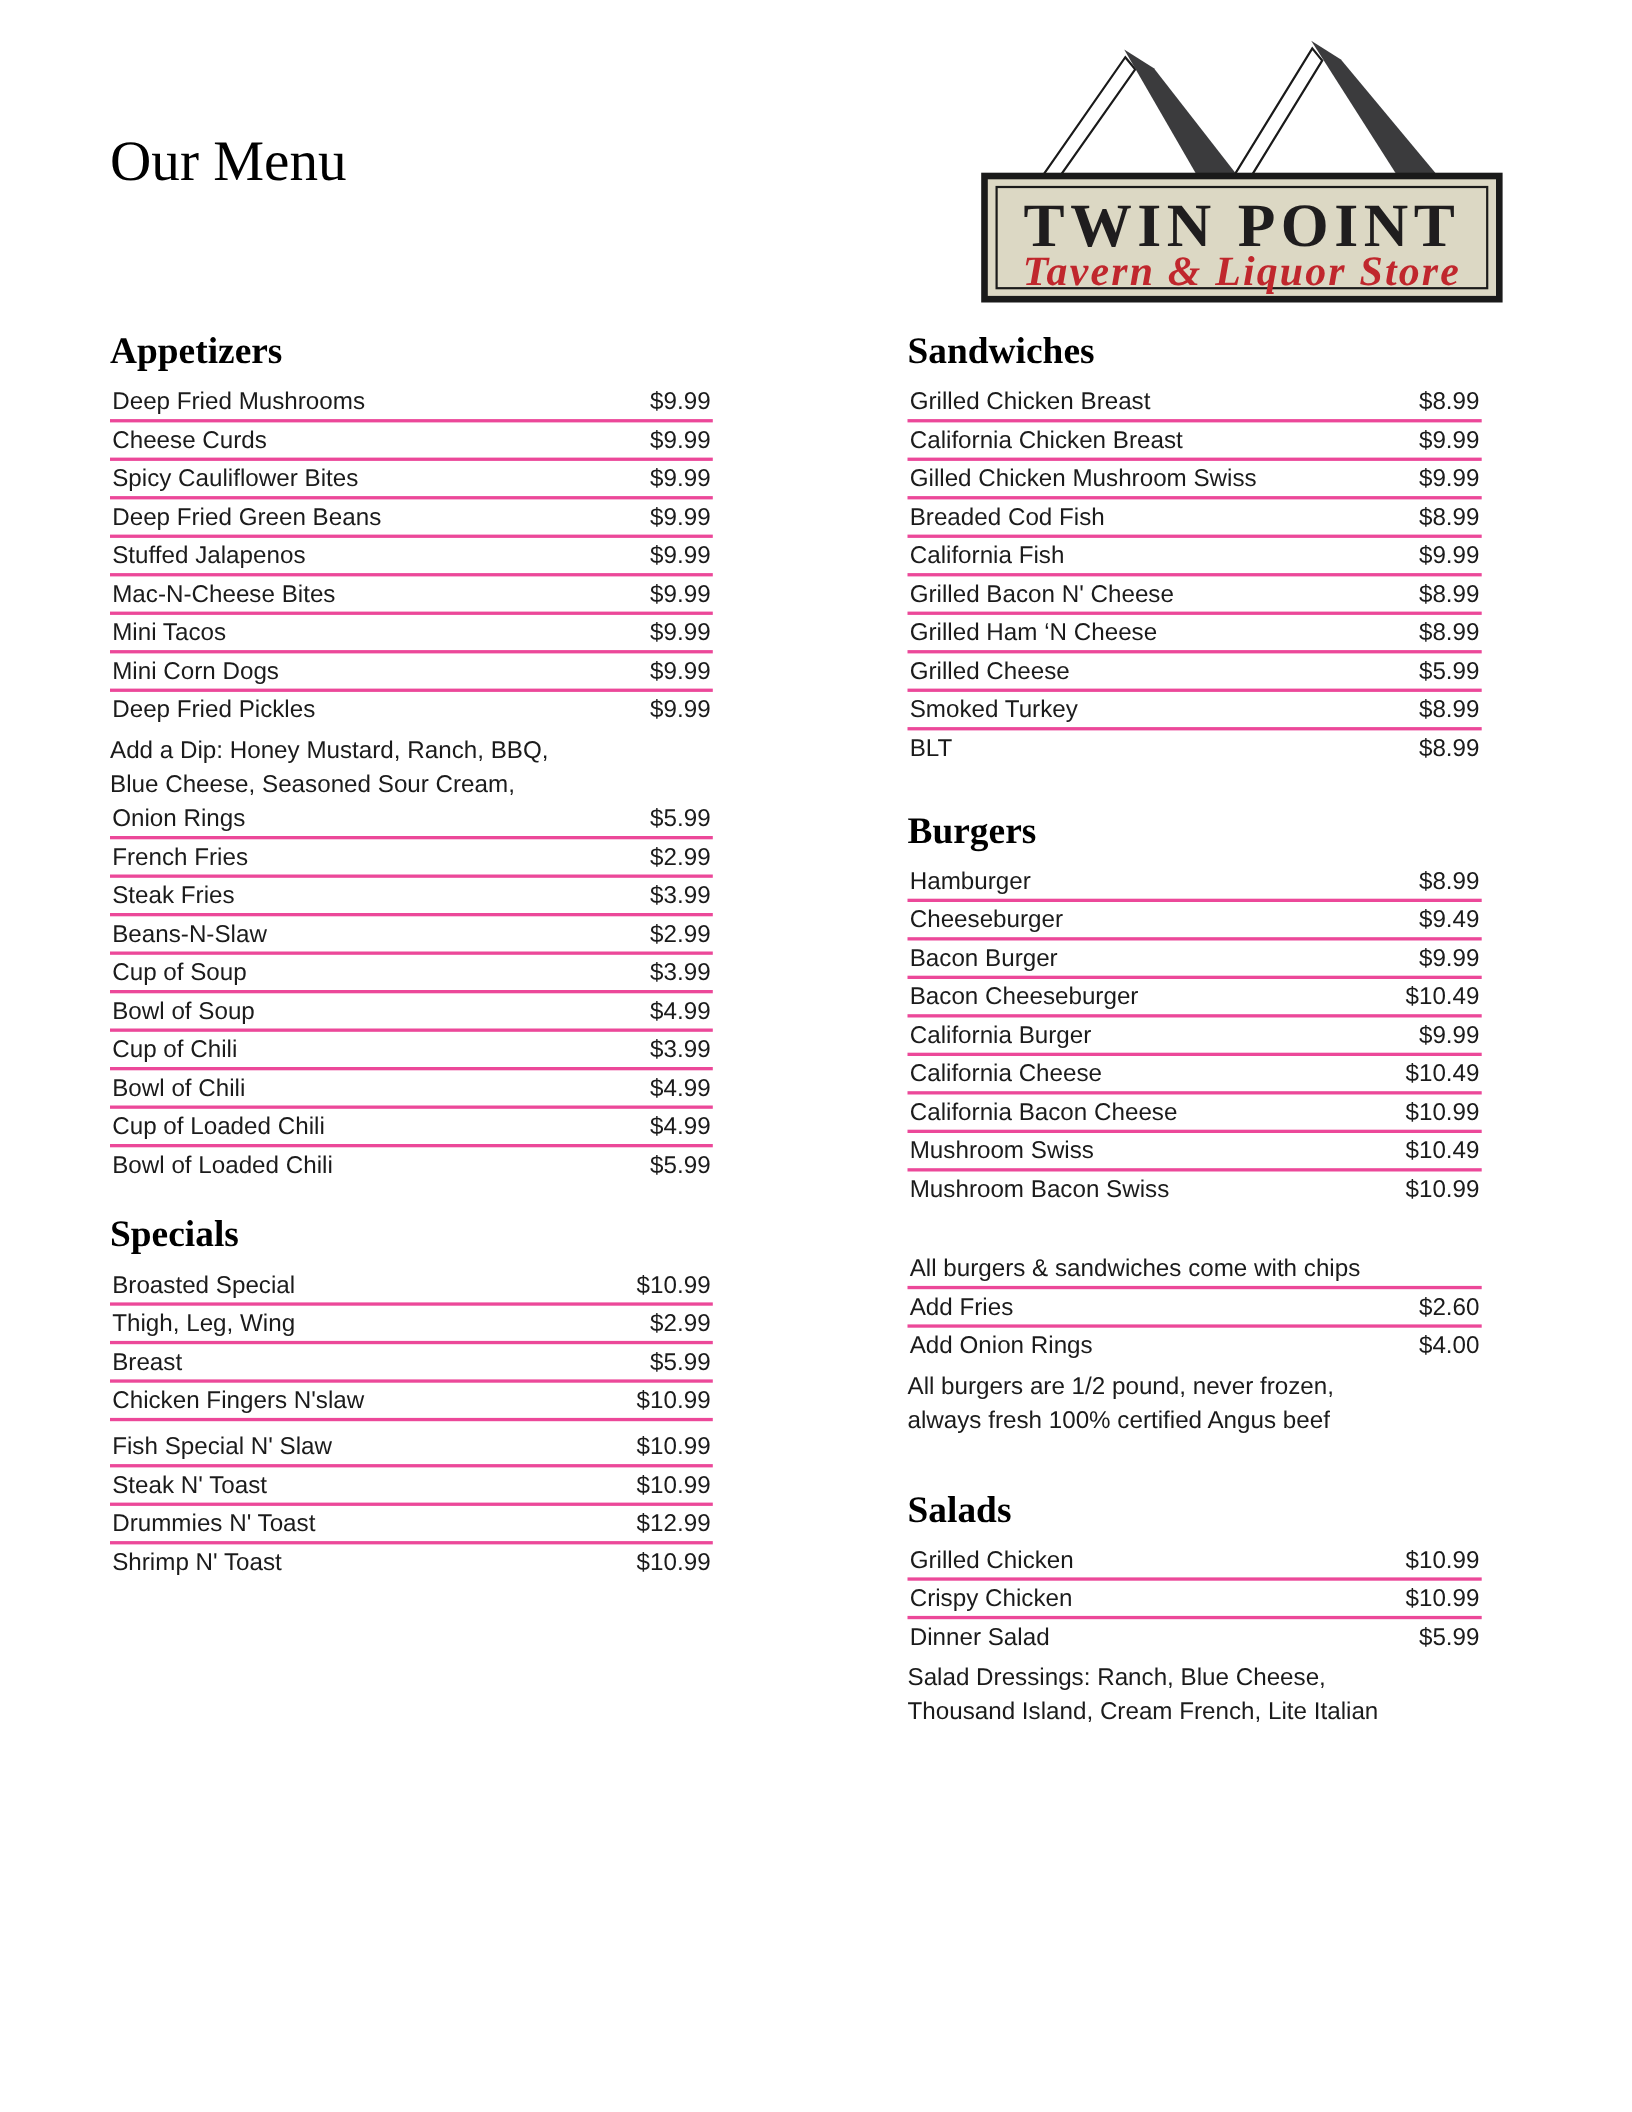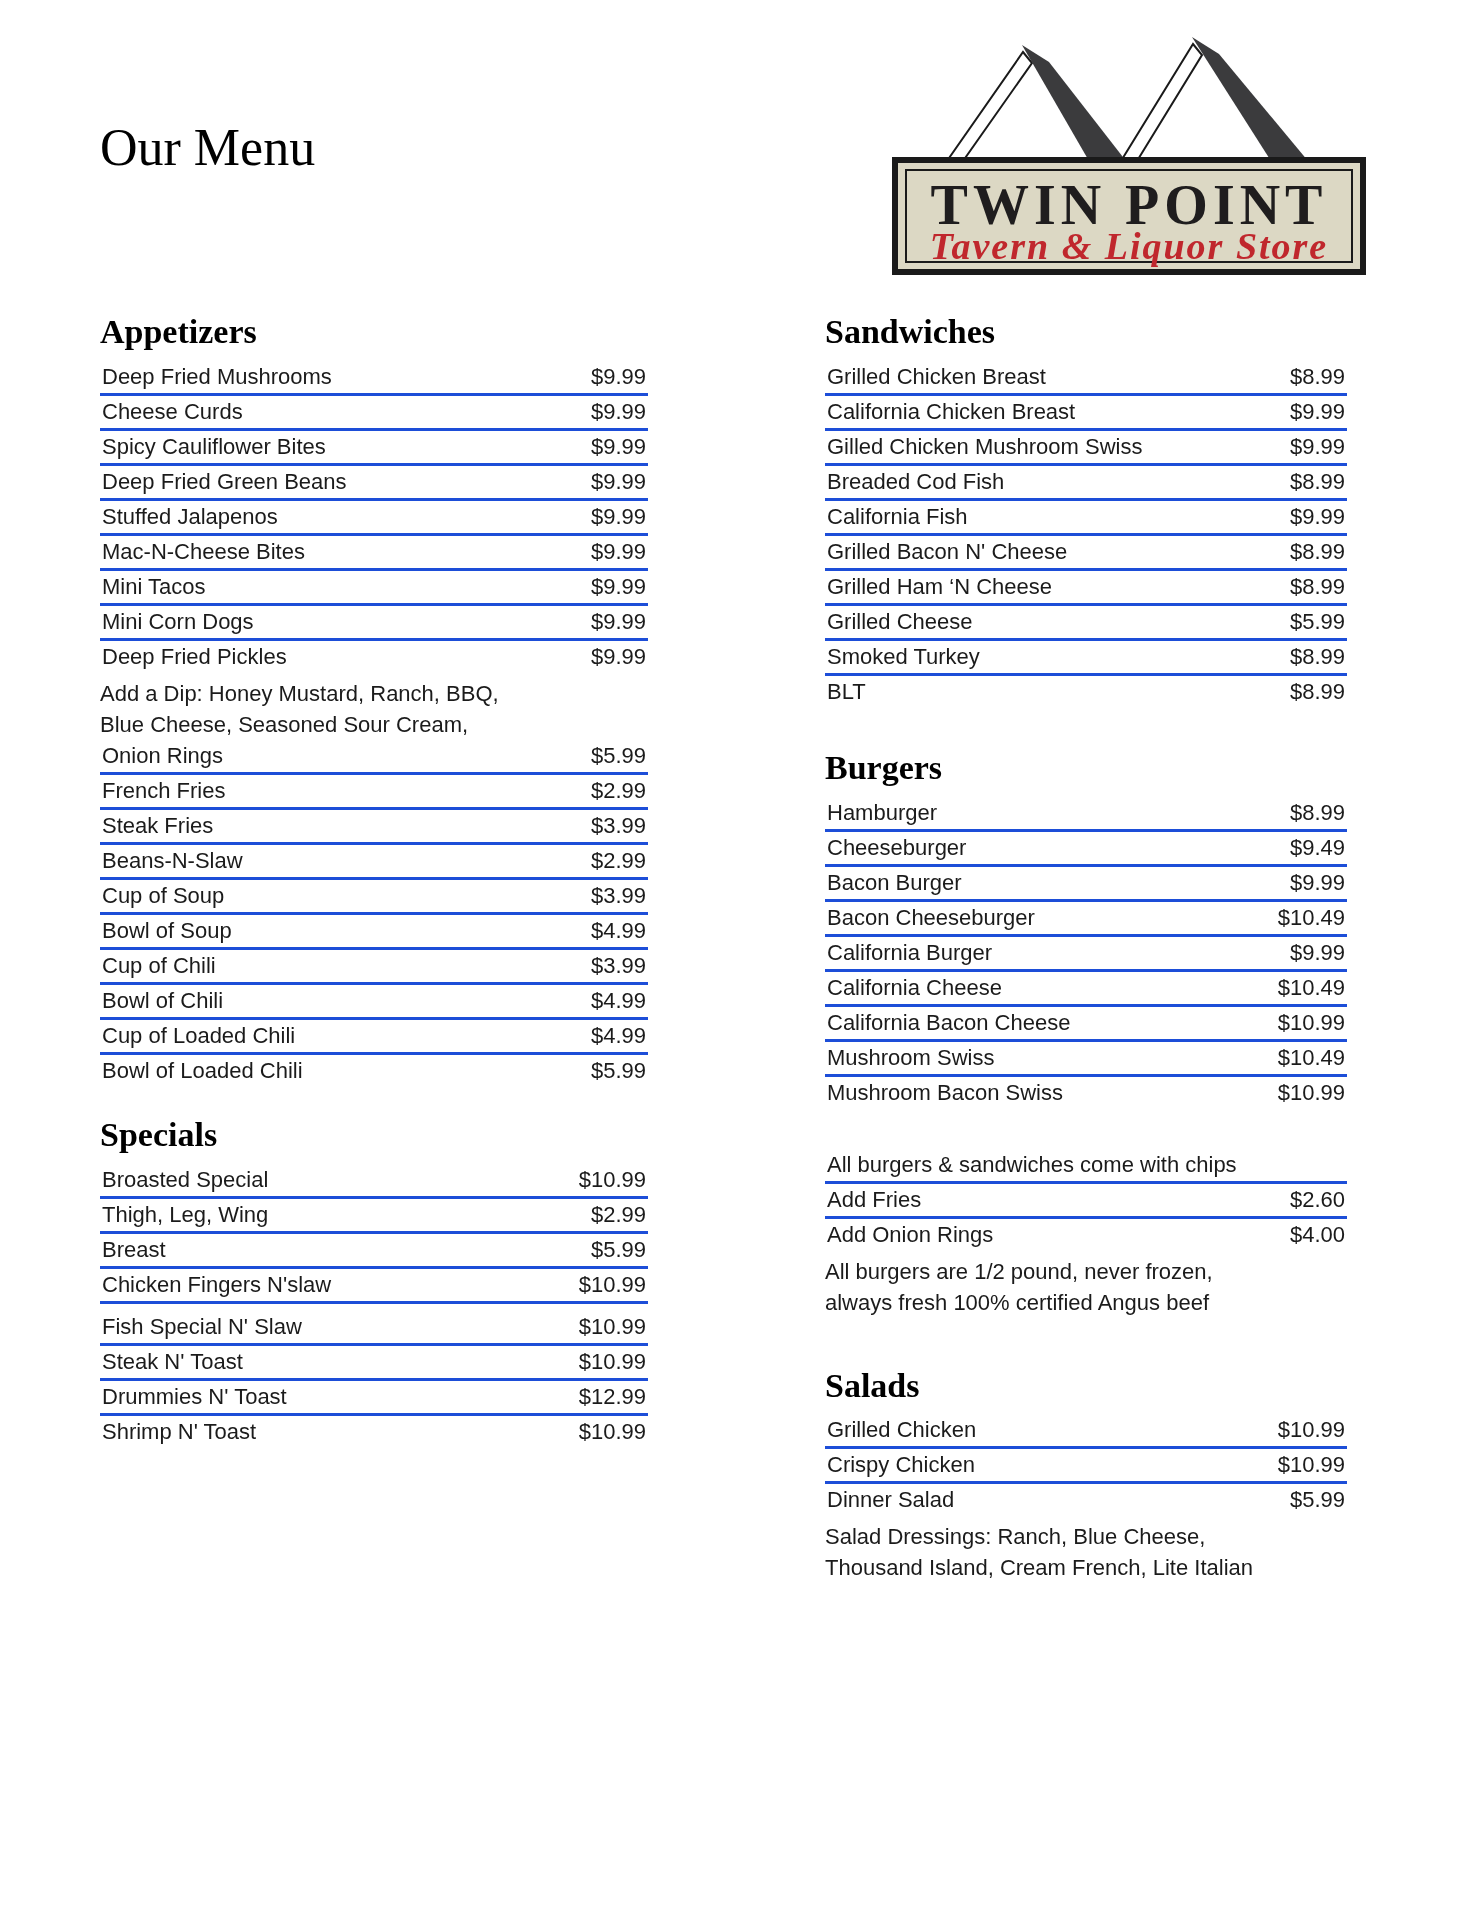--- a/index.html
+++ b/index.html
@@ -10,38 +10,38 @@
     color:#1b1b1b;
     position:relative;
     overflow:hidden;
   }
   .page-title {
     position:absolute; left:100px; top:122px;
     font-family:Liberation Serif, serif;
     font-size:52px; line-height:1; color:#000;
   }
   .logo-wrap { position:absolute; left:860px; top:28px; width:520px; height:260px; }
-  .col { position:absolute; top:312px; }
+  .col { position:absolute; top:300px; }
   .col-left  { left:100px; width:548px; }
   .col-right { left:825px; width:522px; }
   .section-title {
     font-family:"Liberation Serif", serif;
     font-weight:700; font-size:34px; line-height:1.2;
     color:#000; margin:0 0 8px 0;
   }
   .mt-soups    { margin-top:46px; }
   .mt-specials { margin-top:28px; }
   .mt-burgers  { margin-top:40px; }
   .mt-bnote    { margin-top:36px; }
   .mt-salads   { margin-top:48px; }
   .menu-row {
     display:flex; justify-content:space-between; align-items:baseline;
     font-size:22px; line-height:26px;
     padding:3px 2px 3px 2px;
-    border-bottom:3px solid #1d4ed8;
+    border-bottom:3px solid #ec4899;
   }
   .rows div.menu-row:last-of-type { border-bottom:none; }
   .section-specials .rows div.menu-row:nth-of-type(5) { margin-top:7px;gap:12px; }
   .item-name  { text-align:left; }
   .item-price { text-align:right; white-space:nowrap; }
   .full-row .item-name { width:100%; }
   .section-note {
     font-size:22px; line-height:31px;
     margin-top:5px; color:#1b1b1b;
   }

